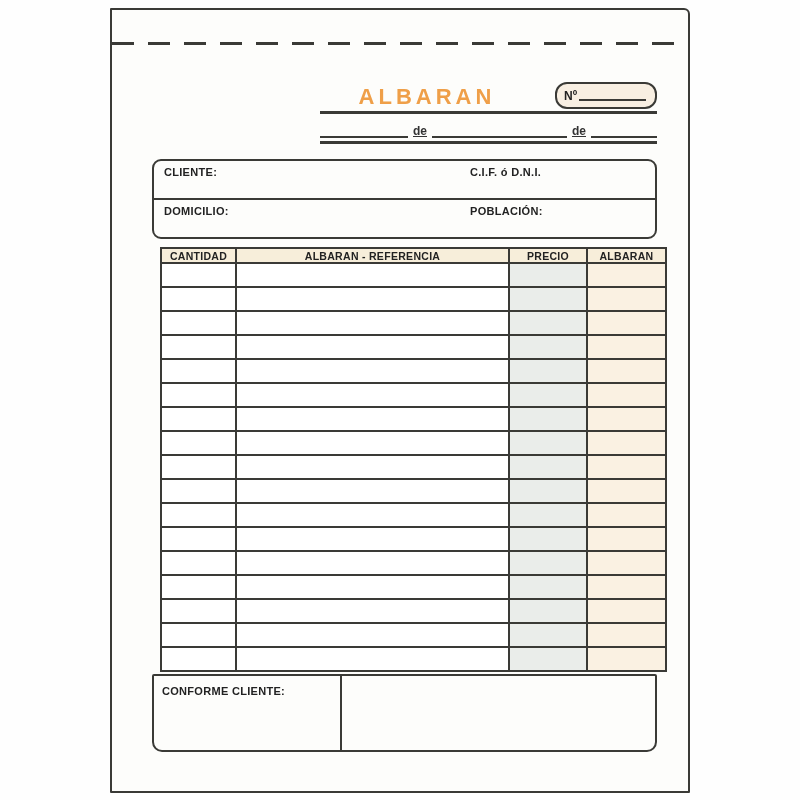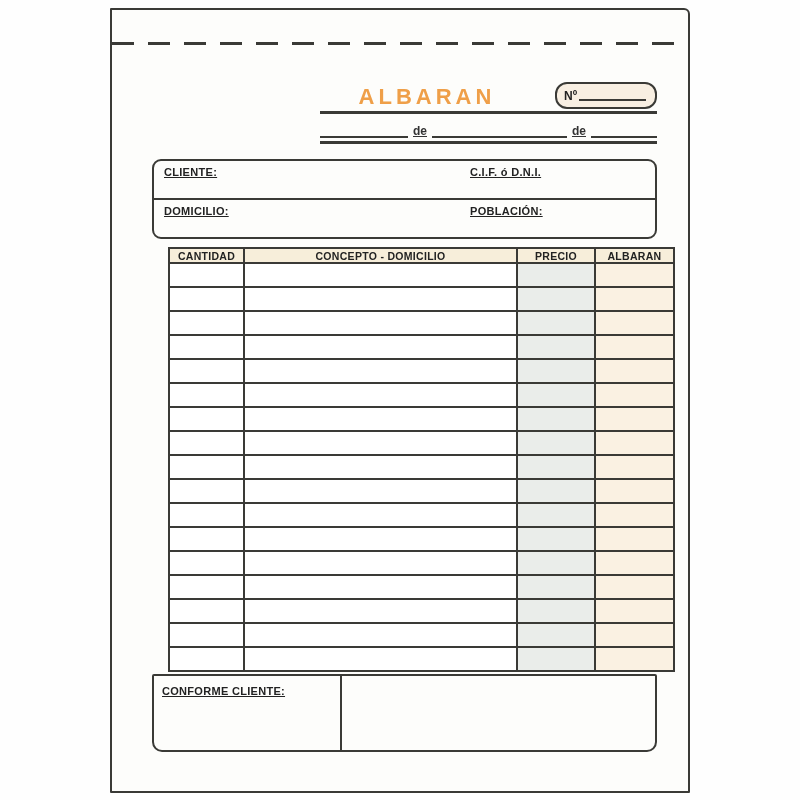--- a/index.html
+++ b/index.html
@@ -57,26 +57,26 @@
   .seg2{flex:1;}
   .seg3{flex:0 0 66px;}
   .date-word{margin:0 5px;line-height:14px;}
 
   .cliente-box{
     position:absolute;left:40px;top:149px;width:505px;height:80px;
     border:2px solid var(--line-color);border-radius:9px;box-sizing:border-box;
   }
   .cliente-row{height:37px;position:relative;}
   .cliente-row.first{border-bottom:2px solid var(--line-color);}
-  .form-label{position:absolute;top:5px;font-size:11px;font-weight:bold;letter-spacing:.3px;color:#222;text-decoration:underline;}
+  .form-label{position:absolute;top:5px;font-size:11px;font-weight:bold;letter-spacing:.3px;color:#222;}
   .lbl-left{left:10px;}
   .lbl-mid{left:316px;}
 
   table.items{
-    position:absolute;left:56px;top:237px;width:505px;
+    position:absolute;left:48px;top:237px;width:505px;
     border-collapse:collapse;table-layout:fixed;padding-left:21px;
   }
   table.items th,table.items td{border:2px solid var(--line-color);padding:0;}
   table.items th{
     height:13px;background:var(--header-bg);
     font-size:10.5px;font-weight:bold;letter-spacing:.3px;color:#222;text-align:center;
   }
   table.items td{height:22px;background:#fff;}
   table.items td.col-precio{background:var(--precio-col-bg);}
   table.items td.col-importe{background:var(--importe-col-bg);}
@@ -140,21 +140,21 @@
     <table class="items">
       <colgroup>
         <col style="width:75px">
           <col style="width:273px">
           <col style="width:78px">
           <col style="width:79px">
       </colgroup>
       <thead>
         <tr>
           <th>CANTIDAD</th>
-          <th>CONCEPTO - DOMICILIO</th>
+          <th>ALBARAN - REFERENCIA</th>
           <th>PRECIO</th>
           <th>ALBARAN</th>
         </tr>
       </thead>
       <tbody>
           <tr>
             <td class="col-cantidad"></td>
             <td class="col-concepto"></td>
             <td class="col-precio"></td>
             <td class="col-importe"></td>

